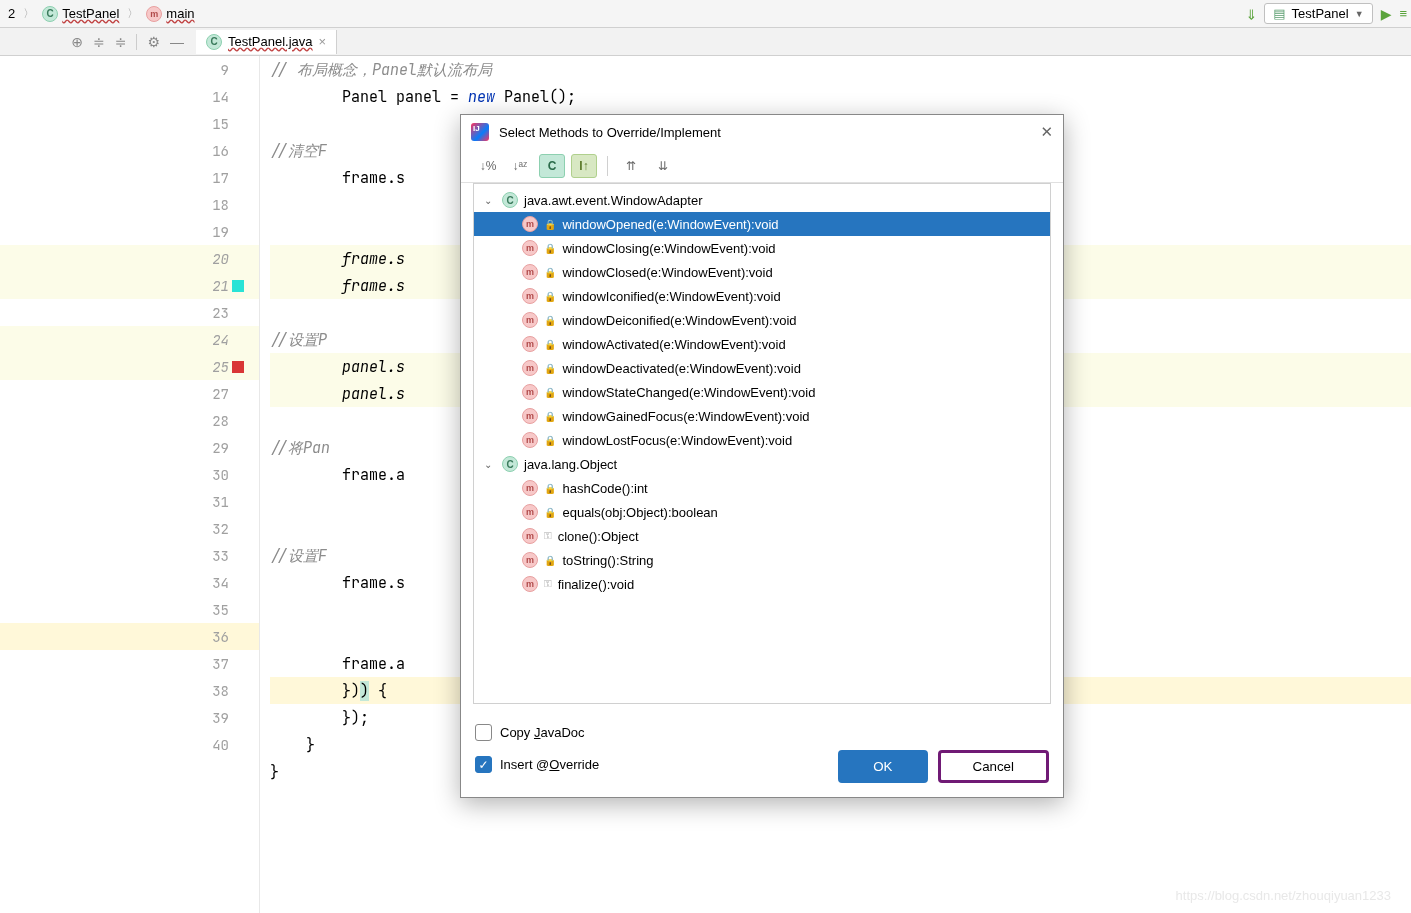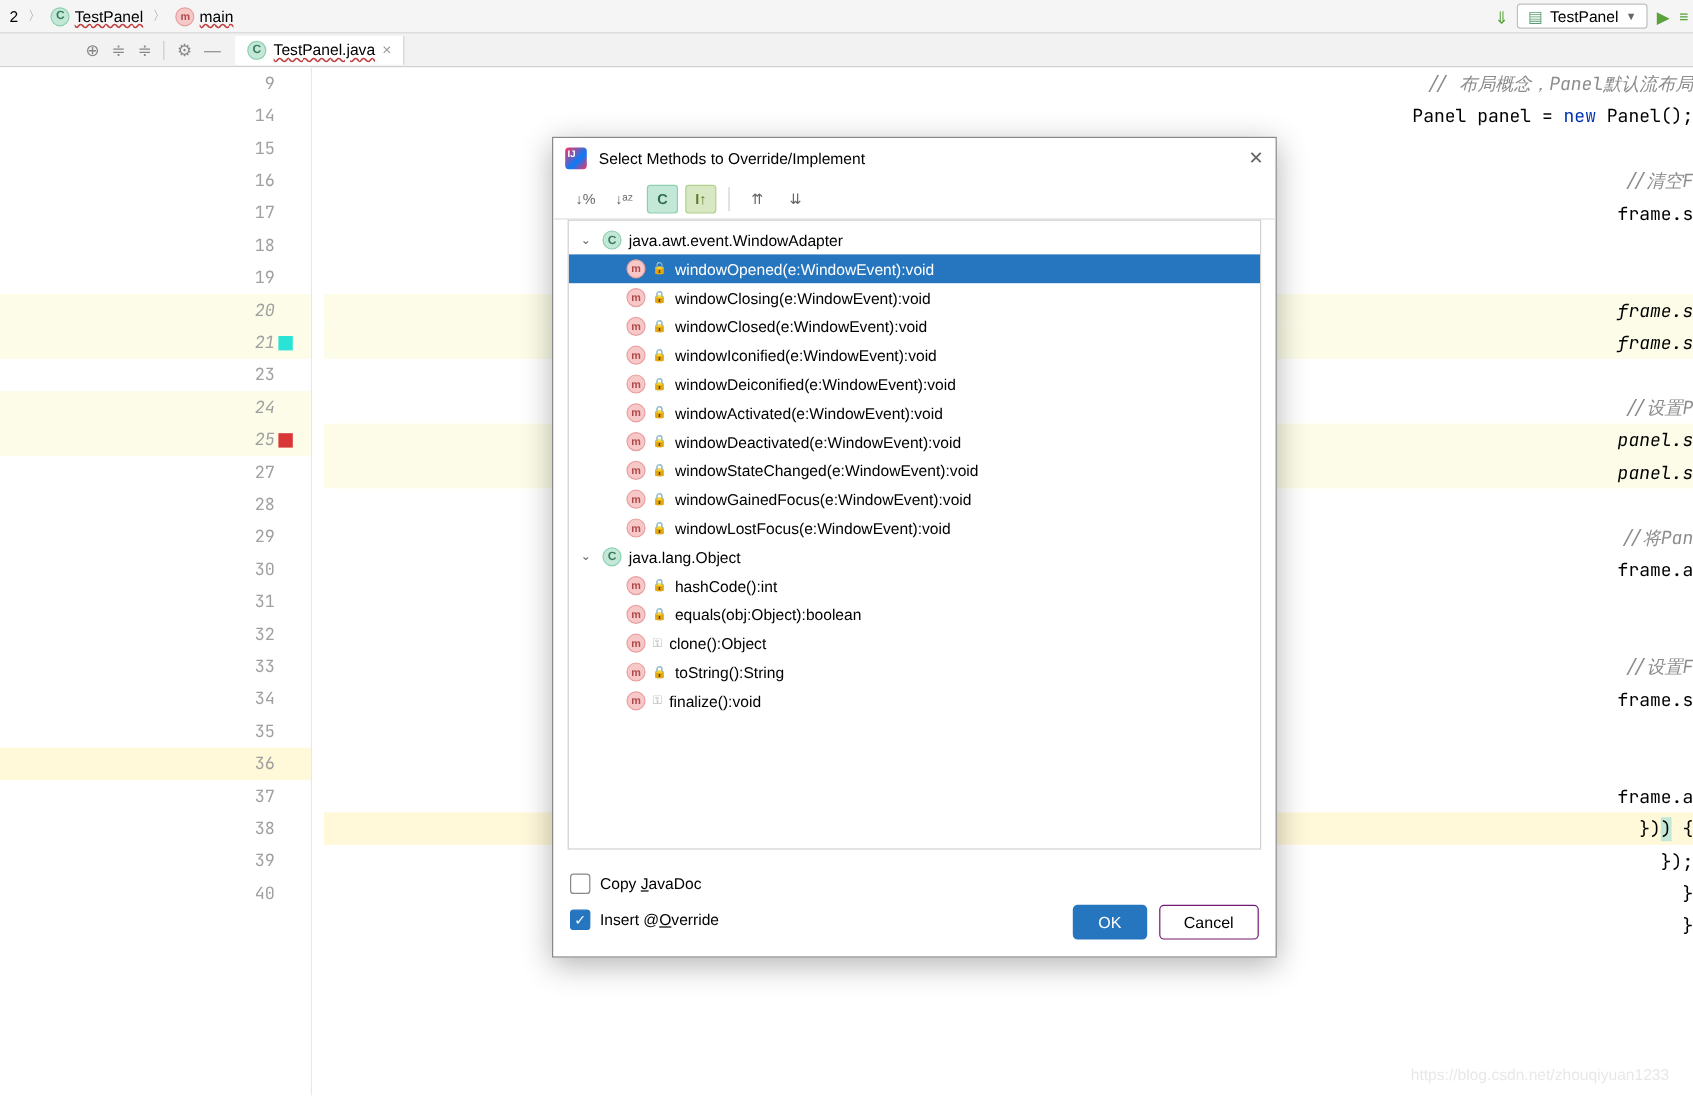--- a/index.html
+++ b/index.html
@@ -24,22 +24,22 @@
 .editor-area { display: flex; position: absolute; top: 56px; left: 0; right: 0; bottom: 0; }
 .gutter { width: 260px; background: #fff; border-right: 1px solid #e8e8e8; position: relative; }
 .line-row { height: 27px; display: flex; align-items: center; }
 .ln { position: absolute; right: 30px; color: #a0a0a0; font-family: "JetBrains Mono", Consolas, monospace; font-size: 14px; }
 .marker { width: 12px; height: 12px; margin-left: 232px; }
 .cyan { background: #29e3d6; }
 .red { background: #d93636; }
 .line-hl-yellow { background: #fcfce8; font-style: italic; }
 .line-hl-deep { background: #fff8d9; }
 .code { flex: 1; font-family: "JetBrains Mono", Consolas, monospace; font-size: 15px; white-space: pre; padding-left: 10px; position: relative; }
-.code-line { height: 27px; display: flex; align-items: center; justify-content: flex-end; }
-.kw { color: #0033b3; }
+.code-line { height: 27px; display: flex; align-items: center; }
+.kw { color: #0033b3; font-style: italic; }
 .cmt { color: #8c8c8c; font-style: italic; }
 .caret-mark { background: #c3e8d8; }
 
 .dialog { position: absolute; left: 436px; top: 114px; width: 604px; height: 684px; background: #fff; border: 1px solid #888; box-shadow: 0 6px 24px rgba(0,0,0,0.3); display: flex; flex-direction: column; margin-left: 24px; }
 .dlg-title { height: 34px; display: flex; align-items: center; padding: 0 10px; gap: 10px; }
 .ij-logo { width: 18px; height: 18px; background: linear-gradient(135deg, #fe315d 0%, #087cfa 60%, #fe315d 100%); border-radius: 3px; position: relative; }
 .ij-logo::after { content:"IJ"; color:#fff; font-size:8px; font-weight:bold; position:absolute; top:1px; left:2px; }
 .dlg-close { margin-left: auto; font-size: 15px; color: #666; cursor: pointer; }
 .dlg-toolbar { height: 34px; border-bottom: 1px solid #e0e0e0; display: flex; align-items: center; padding: 0 14px; gap: 6px; }
 .dlg-sep { width:1px; height:20px; background:#d0d0d0; margin:0 4px; }
@@ -53,21 +53,21 @@
 .chevd { font-size: 10px; color: #666; width: 12px; }
 .cls-node { padding-left: 10px; }
 .method-node { padding-left: 48px; }
 .lock-ico { color: #bba060; font-size: 10px; }
 .key-ico { color: #aaa; font-size: 10px; }
 .bottom { padding: 8px 14px 14px 14px; border-top: none; }
 .chk-row { display: flex; align-items: center; gap: 8px; height: 28px; }
 .chk { width: 17px; height: 17px; border: 1px solid #888; border-radius: 3px; display: inline-flex; align-items: center; justify-content: center; }
 .chk.checked { background: #2675bf; border-color: #2675bf; color: #fff; font-size: 12px; }
 .btns { display: flex; gap: 10px; justify-content: flex-end; margin-top: 4px; }
-.btn { padding: 6px 20px; border-radius: 4px; border: 1px solid #701a75; background: #fff; cursor: pointer; }
+.btn { padding: 6px 32px; border-radius: 4px; border: 3px solid #701a75; background: #fff; cursor: pointer; }
 .btn.primary { background: #2675bf; color: #fff; border-color: #2675bf; }
 .u { text-decoration: underline; }
 .watermark { position: absolute; right: 20px; bottom: 10px; color: #e8e8e8; font-size: 13px; }
 </style>
 </head>
 <body>
 
 <div class="topbar">
   <div class="breadcrumbs">
     <span class="crumb">

